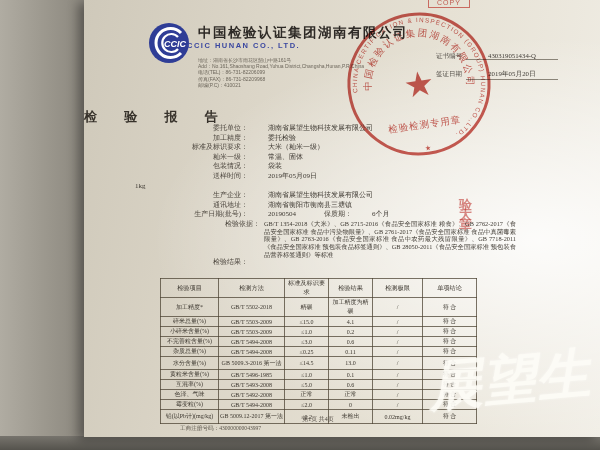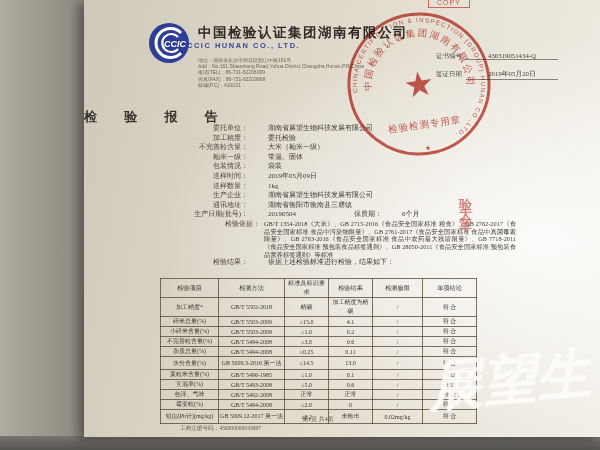--- a/index.html
+++ b/index.html
@@ -37,21 +37,21 @@
     font-size:13px;letter-spacing:9px;color:rgba(187,42,36,.55);filter:blur(.3px);
     font-weight:bold;}
   
   .title{position:absolute;left:0;top:108px;width:100%;padding-right:22px;box-sizing:border-box;
     text-align:left;font-size:13px;font-weight:bold;letter-spacing:12px;color:#37322b;font-family:Liberation Serif, serif;}
   
   .fields{position:absolute;left:0;top:124px;width:100%;padding-left:31px;}
   .f-row{display:flex;height:9.6px;font-size:7px;line-height:9.6px;}
   .f-label{width:133px;text-align:right;flex:none;color:#4c463e;}
   .f-value{margin-left:20px;color:#3f3a33;}
-  .f-label2{margin-left:58px;color:#4c463e;}
+  .f-label2{margin-left:28px;color:#4c463e;}
   .basis-row{height:auto;margin-left:12px;}
   .basis-text{margin-left:4px;width:252px;font-size:6.3px;line-height:7.7px;
     text-align:justify;color:#3f3a33;}
   
   .rpt-table{position:absolute;left:76px;top:278px;width:316px;border-collapse:collapse;
     table-layout:fixed;font-size:6px;color:#3c372f;}
   .rpt-table th,.rpt-table td{border:1px solid rgba(78,68,52,.75);padding:0 1px;
     text-align:center;font-weight:normal;overflow:hidden;}
   .rpt-table th{font-size:6.2px;height:13px;}
   .rpt-table tr{height:10px;}
@@ -128,37 +128,36 @@
     <div class="fields">
       <div class="f-row">
           <span class="f-label">委托单位：</span>
           <span class="f-value">湖南省展望生物科技发展有限公司</span>
         </div>
       <div class="f-row">
           <span class="f-label">加工精度：</span>
           <span class="f-value">委托检验</span>
         </div>
       <div class="f-row">
-          <span class="f-label">不完善粒含量：</span>
+          <span class="f-label">标准及标识要求：</span>
           <span class="f-value">大米（籼米一级）</span>
         </div>
       <div class="f-row">
           <span class="f-label">籼米一级：</span>
           <span class="f-value">常温、固体</span>
         </div>
       <div class="f-row">
           <span class="f-label">包装情况：</span>
           <span class="f-value">袋装</span>
         </div>
       <div class="f-row">
           <span class="f-label">送样时间：</span>
           <span class="f-value">2019年05月09日</span>
         </div>
       <div class="f-row">
-          <span class="f-label">送样数量：</span>
           <span class="f-value">1kg</span>
         </div>
       <div class="f-row">
           <span class="f-label">生产企业：</span>
           <span class="f-value">湖南省展望生物科技发展有限公司</span>
         </div>
       <div class="f-row">
           <span class="f-label">通讯地址：</span>
           <span class="f-value">湖南省衡阳市衡南县三塘镇</span>
         </div>
@@ -167,21 +166,20 @@
           <span class="f-value">20190504</span>
         <span class="f-label2">保质期：</span>
           <span class="f-value">6个月</span>
       </div>
       <div class="f-row basis-row">
         <span class="f-label">检验依据：</span>
         <span class="basis-text">GB/T 1354-2018《大米》、GB 2715-2016《食品安全国家标准 粮食》、GB 2762-2017《食品安全国家标准 食品中污染物限量》、GB 2761-2017《食品安全国家标准 食品中真菌毒素限量》、GB 2763-2016《食品安全国家标准 食品中农药最大残留限量》、GB 7718-2011《食品安全国家标准 预包装食品标签通则》、GB 28050-2011《食品安全国家标准 预包装食品营养标签通则》等标准</span>
       </div>
       <div class="f-row">
         <span class="f-label">检验结果：</span>
-          <span class="f-value">依据上述检验标准进行检验，结果如下：</span>
       </div>
     </div>
 
     <table class="rpt-table">
       <colgroup>
         <col style="width:58px">
           <col style="width:66px">
           <col style="width:44px">
         <col style="width:44px">
           <col style="width:50px">

